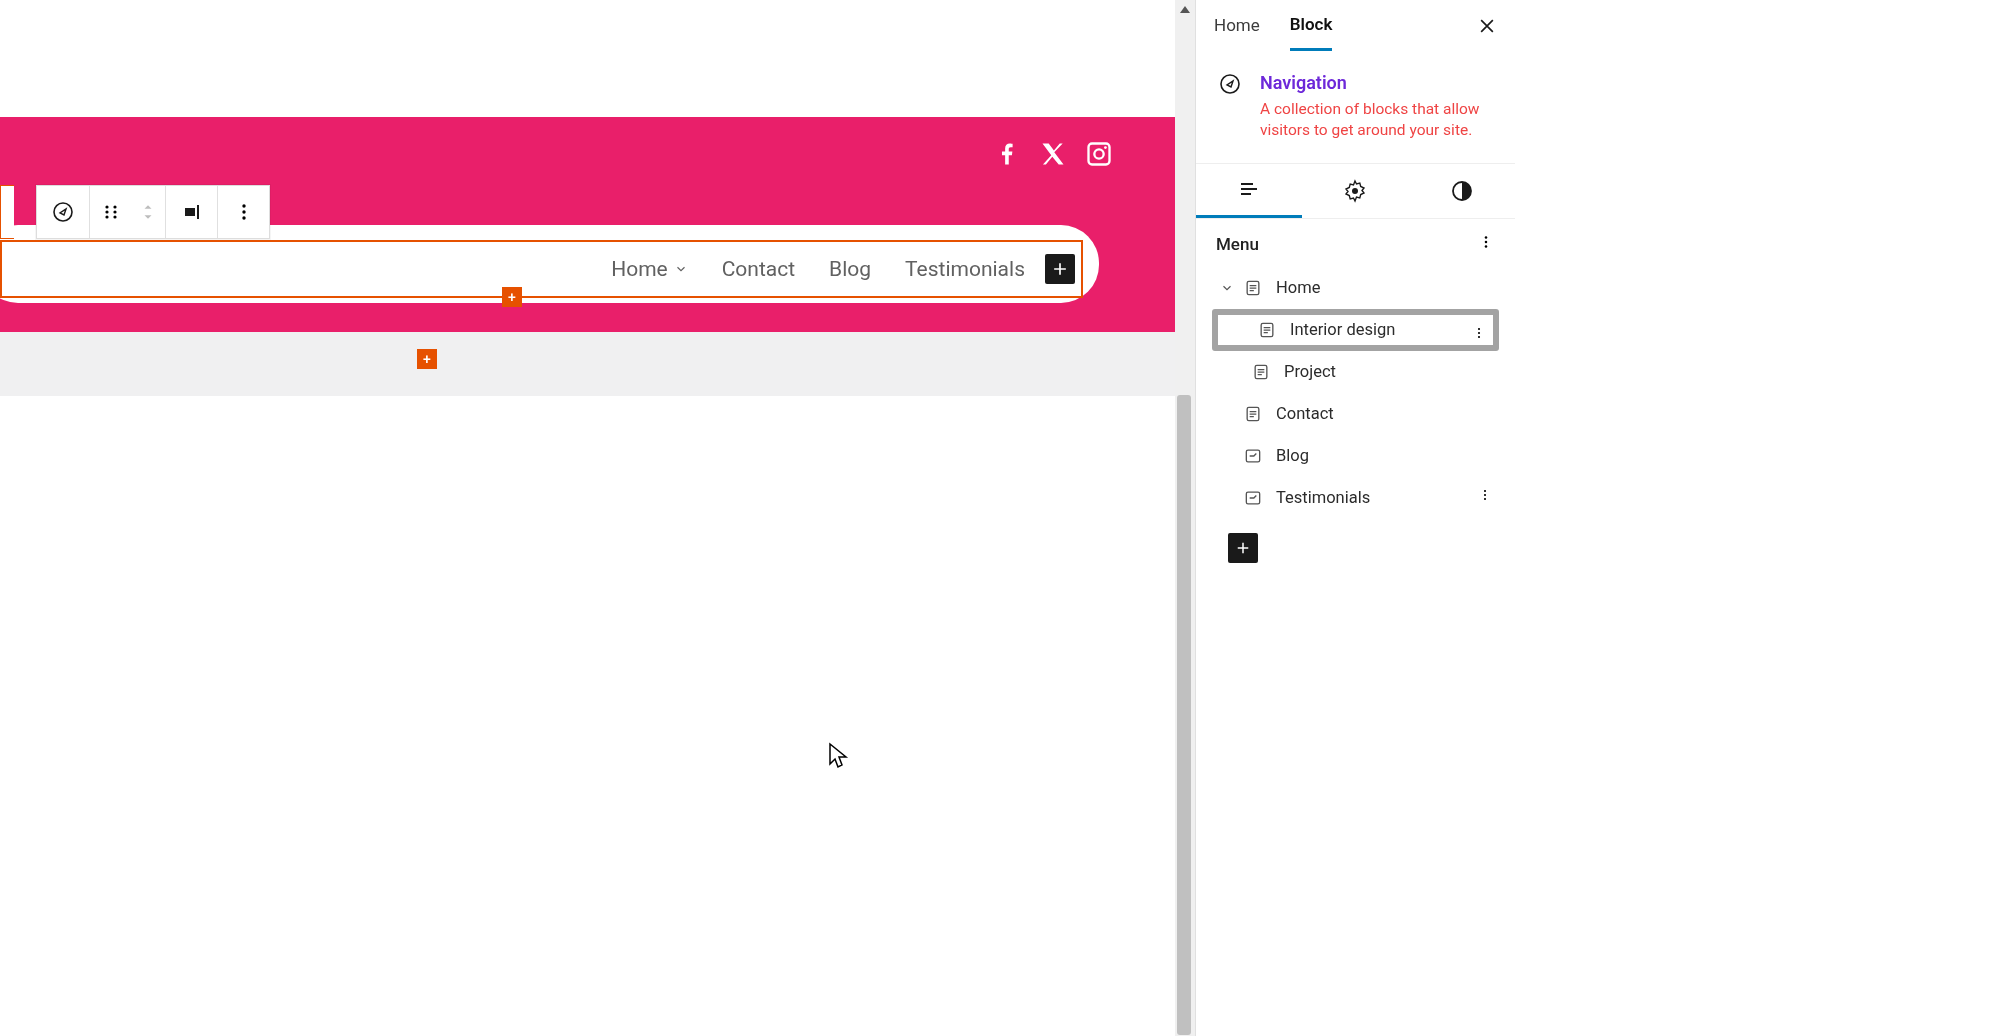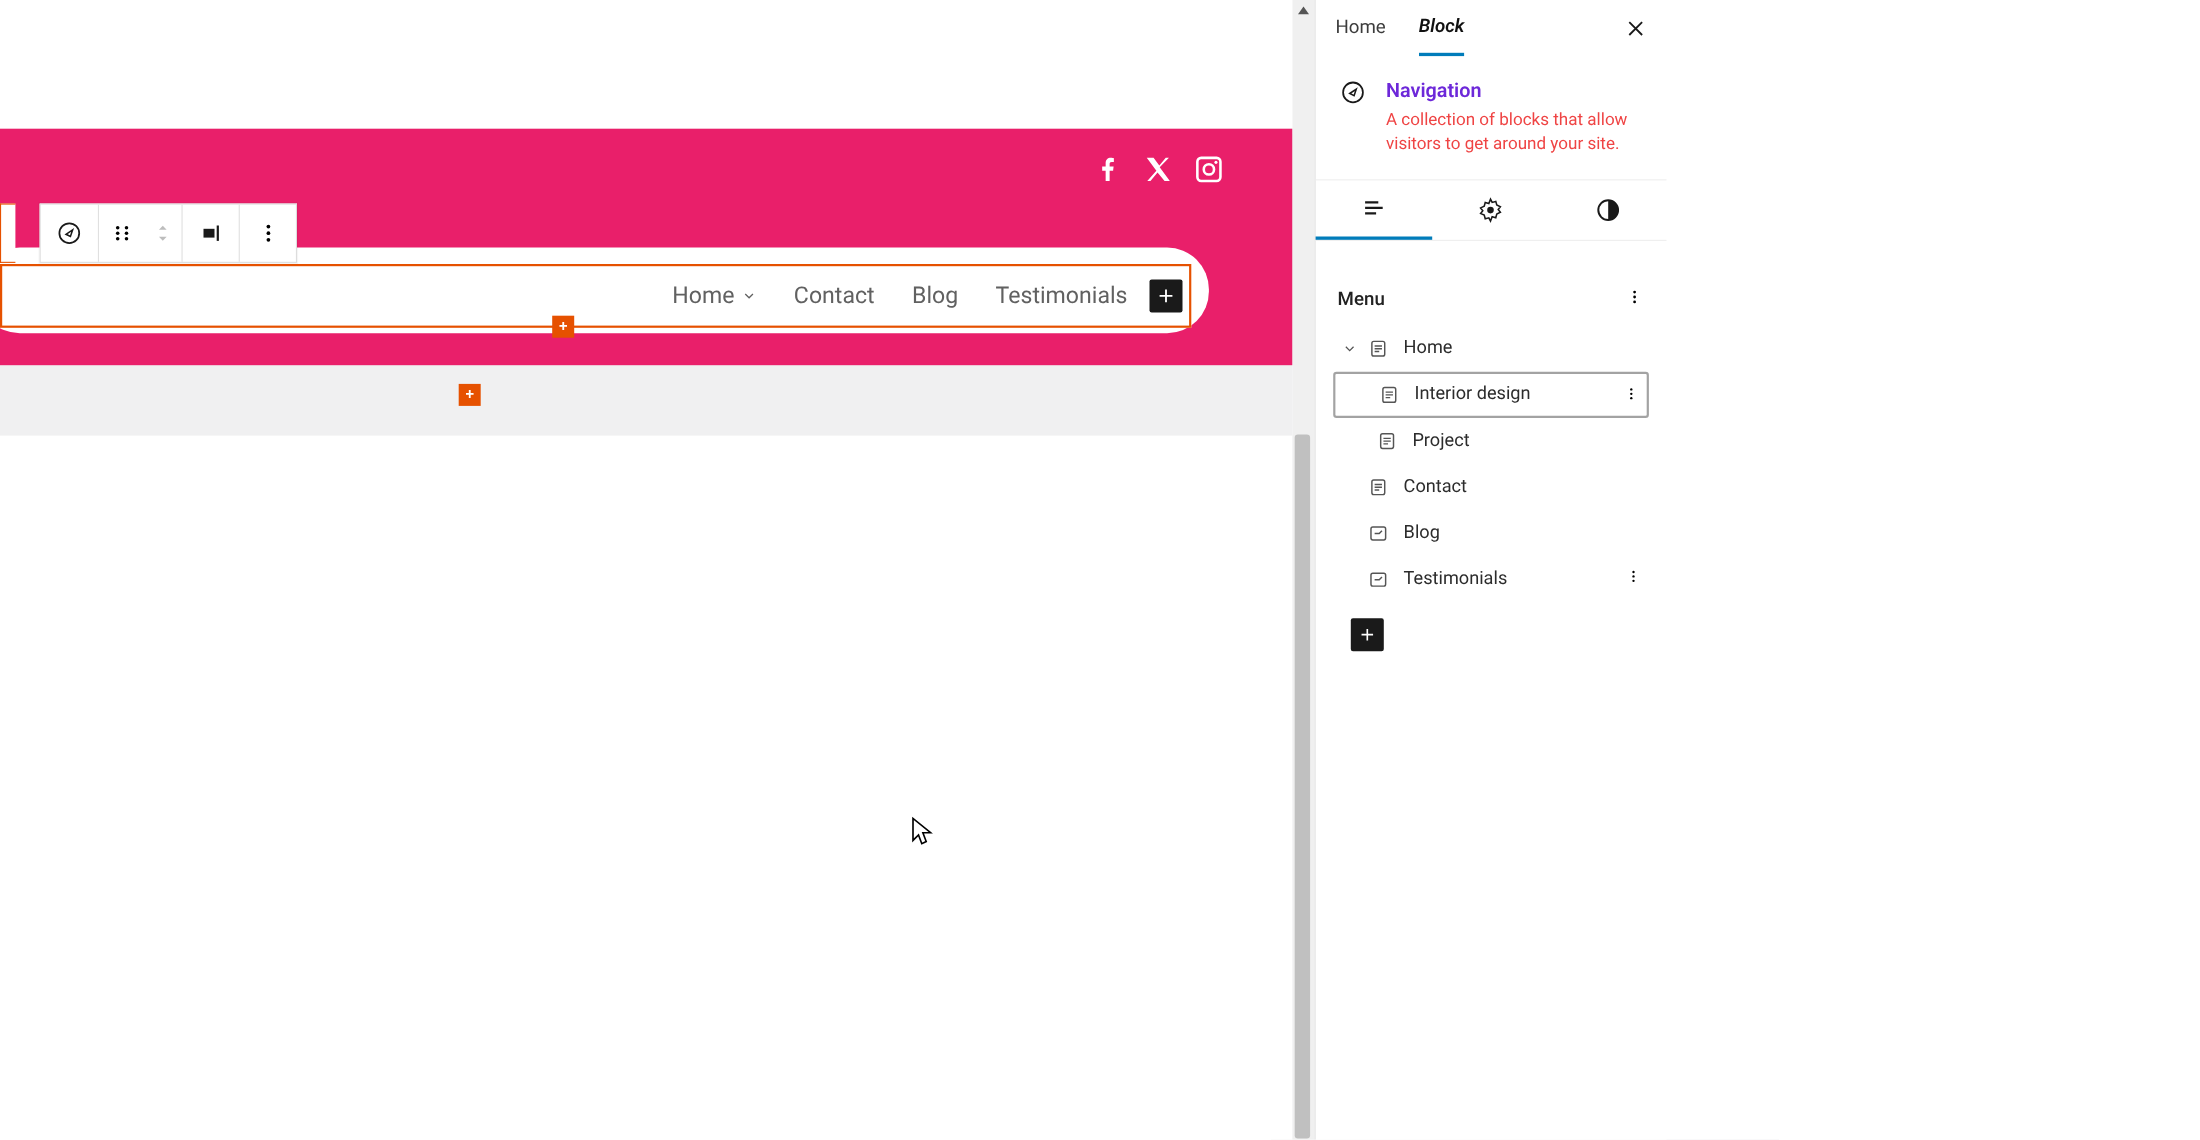--- a/index.html
+++ b/index.html
@@ -194,21 +194,20 @@
     font-size: 17px;
     color: #3c3c3c;
     padding: 14px 0;
     margin-right: 30px;
     cursor: pointer;
   }
   .sb-tab.active {
     color: #111;
     font-weight: 600;
     border-bottom: 3px solid #007cba;
-    font-style: italic;
   }
   .sb-close {
     position: absolute;
     right: 14px;
     top: 12px;
     width: 28px; height: 28px;
     display:flex; align-items:center; justify-content:center;
   }
   .sb-close svg{ width:20px; height:20px; }
 
@@ -230,37 +229,37 @@
     flex:1; height:54px;
     display:flex; align-items:center; justify-content:center;
   }
   .sub-tab.active { border-bottom:3px solid #007cba; }
   .sub-tab svg{ width:24px; height:24px; }
 
   .menu-head {
     display:flex; align-items:center; justify-content:space-between;
     padding: 14px 20px 8px 20px;
   }
-  .menu-head span{ font-size:17px; color:#222; font-weight:500;margin-top:28px; }
+  .menu-head span{ font-size:17px; color:#222; font-weight:500; }
   .menu-head .kebab svg{ width:18px; height:18px; }
 
   .menu-tree { padding: 4px 16px 0 16px; }
   .tree-row {
     display:flex; align-items:center;
     height: 42px;
     border-radius:3px;
     color:#2c2c2c;
     font-size:16.5px;
     padding: 0 6px;
     position:relative;
   }
   .tree-row.level1 { padding-left: 36px; }
   .tree-row .chev { width:18px; display:flex; align-items:center; justify-content:center; margin-right:4px; }
   .tree-row .picon { width:26px; display:flex; align-items:center; justify-content:center; margin-right:10px; }
-  .tree-row.selected { border:2px solid #a3a3a3; background:#fff; }
+  .tree-row.selected { border:6px solid #a3a3a3; background:#fff; }
   .tree-row .kebab { position:absolute; right:6px; top:10px; }
   .tree-row .kebab svg{ width:16px; height:16px; }
 
   .add-menu {
     margin: 14px 0 0 16px;
     width:30px; height:30px;
     background:#1a1a1a;
     display:flex; align-items:center; justify-content:center;
     border-radius:2px;
   }

